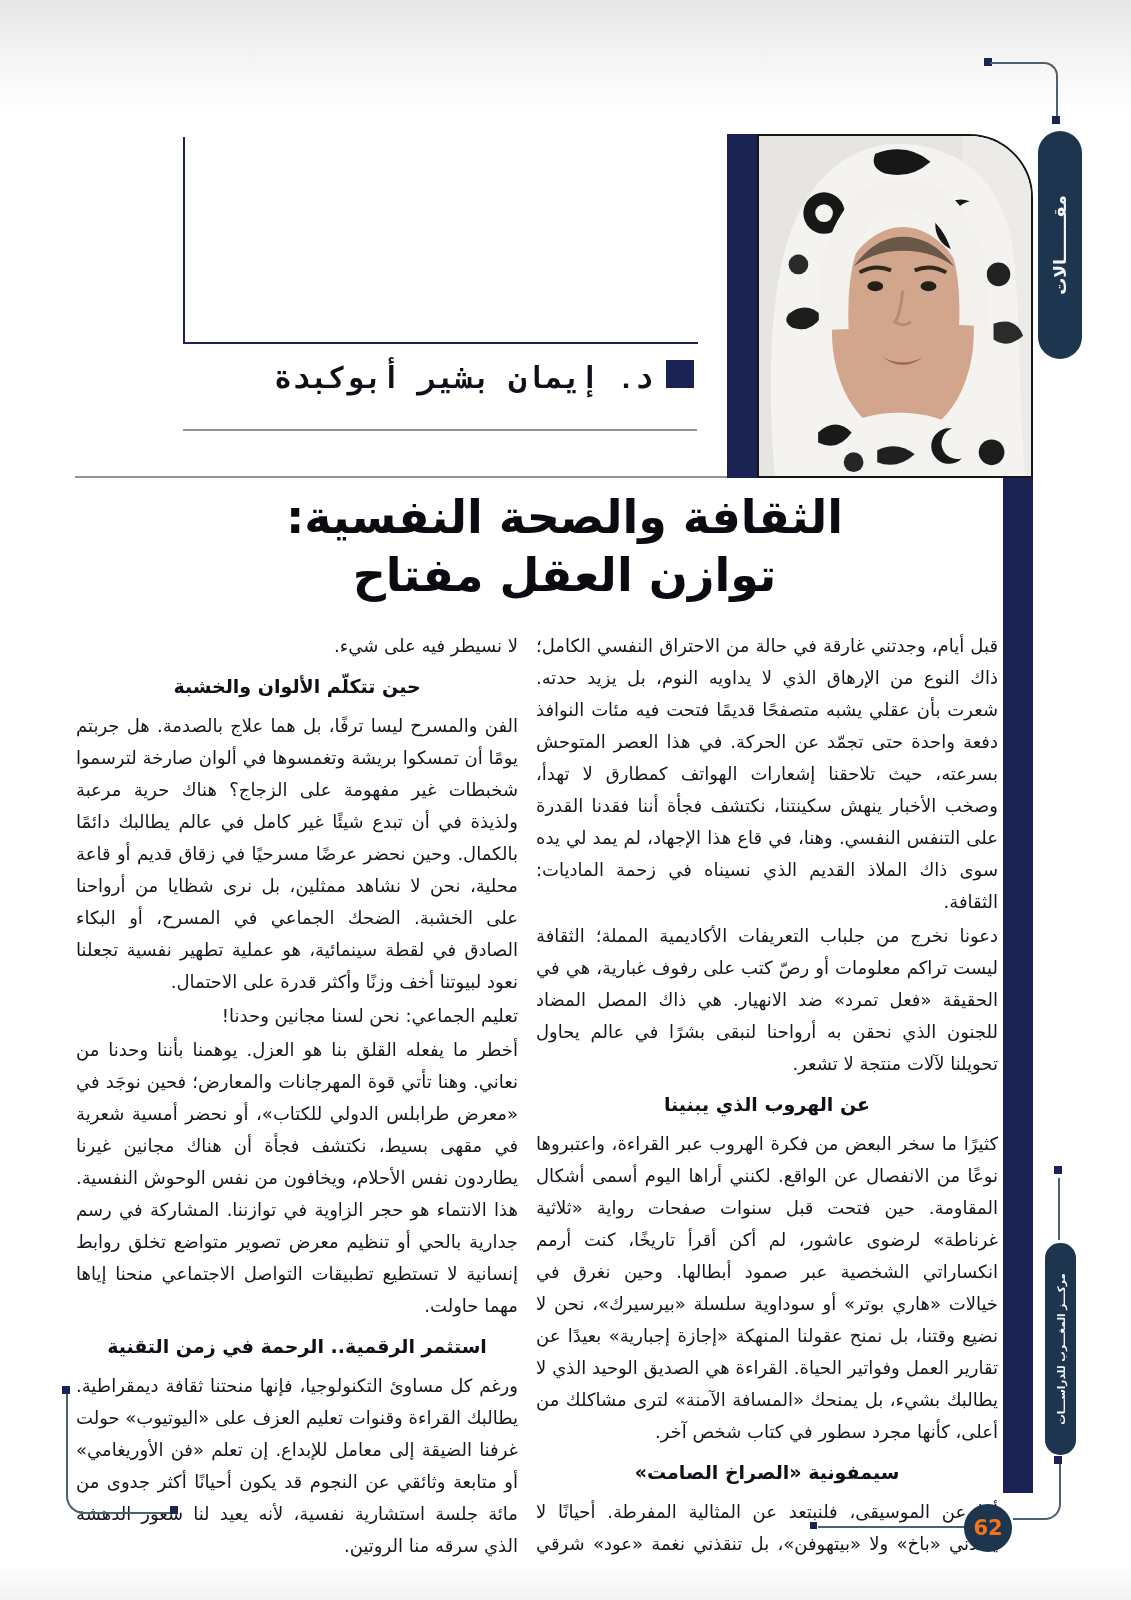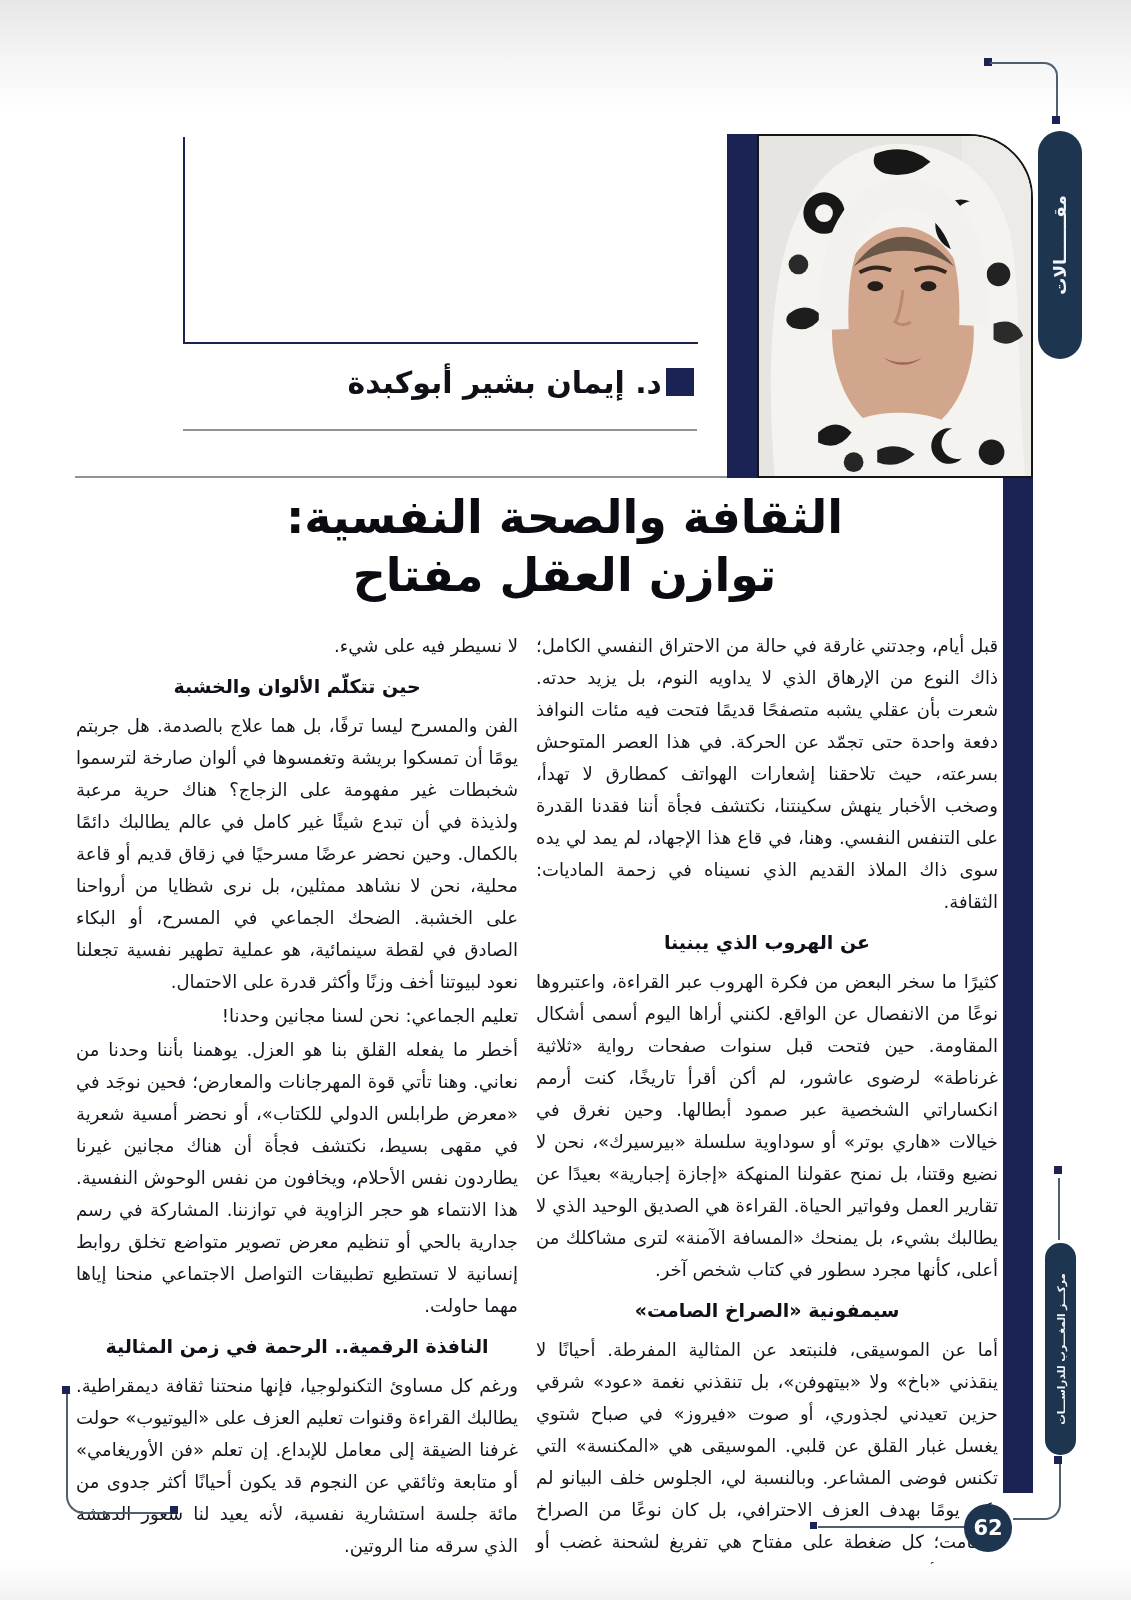--- a/index.html
+++ b/index.html
@@ -37,21 +37,21 @@
   .pill-top .vlabel{font-size:17px; letter-spacing:1px;}
   .pill-bottom .vlabel{font-size:10.5px; letter-spacing:0.5px;}
   
   .photo-bar{left:727px; top:134px; width:30px; height:344px; background:var(--navy);}
   .photo{left:757px; top:134px; width:276px; height:344px; box-sizing:border-box;
     border:2px solid #161616; border-radius:0 64px 0 0; overflow:hidden; background:#e6e5e1;}
   .photo svg{display:block; width:100%; height:100%;}
   
   .author-bracket{left:183px; top:137px; width:513px; height:205px;
     border-left:2px solid var(--navy); border-bottom:2px solid var(--navy);}
-  .author-row{right:437px; top:360px; height:44px; display:flex; align-items:center; gap:4px; direction:rtl;}
+  .author-row{right:437px; top:360px; height:44px; display:flex; align-items:flex-start; gap:13px; direction:rtl;font-family:Liberation Mono, monospace;}
   .author-square{width:28px; height:28px; background:var(--navy); flex:0 0 auto;}
   .author-name{font-size:30px; font-weight:bold; color:#101018; white-space:nowrap;}
   .hline{height:0; border-top:2px solid var(--line-gray);}
   .hline-1{left:183px; top:429px; width:514px;}
   .hline-2{left:75px; top:476px; width:652px;}
   
   .title{left:150px; right:152px; top:488px; margin:0; text-align:center; direction:rtl;
     font-size:46px; line-height:58px; font-weight:bold; color:#0b0b12;}
   
   .col{top:628px; direction:rtl; text-align:justify; color:var(--text);
@@ -63,21 +63,21 @@
   
   .right-bar{left:1003px; top:478px; width:30px; height:1015px; background:var(--navy);}
   
   .spine-vline{left:1058px; top:1178px; width:0; height:62px; border-left:2px solid var(--connector);}
   .elbow-br{left:1013px; top:1464px; width:46px; height:54px;
     border-right:2px solid var(--connector); border-bottom:2px solid var(--connector);
     border-bottom-right-radius:16px;}
   
   .badge-line{left:818px; top:1526px; width:150px; height:0; border-top:2px solid var(--connector);}
   .page-badge{left:964px; top:1504px; width:48px; height:48px; border-radius:50%;
-    background:var(--pill); color:#ffffff; font-size:21px; font-weight:bold;
+    background:var(--pill); color:#f97316; font-size:21px; font-weight:bold;
     display:flex; align-items:center; justify-content:center; direction:ltr;text-align:center;}
   
   .elbow-bl{left:66px; top:1394px; width:106px; height:118px;
     border-left:2px solid var(--connector); border-bottom:2px solid var(--connector);
     border-bottom-left-radius:18px;}
 </style>
 </head>
 <body>
 
 <div class="page">
@@ -134,32 +134,33 @@
   <div class="abs hline hline-1"></div>
   <div class="abs hline hline-2"></div>
 
   <h1 class="abs title">
     <span>الثقافة والصحة النفسية:</span><br>
     <span>توازن العقل مفتاح</span>
   </h1>
 
   <div class="abs col col-right">
       <p class="para">قبل أيام، وجدتني غارقة في حالة من الاحتراق النفسي الكامل؛ ذاك النوع من الإرهاق الذي لا يداويه النوم، بل يزيد حدته. شعرت بأن عقلي يشبه متصفحًا قديمًا فتحت فيه مئات النوافذ دفعة واحدة حتى تجمّد عن الحركة. في هذا العصر المتوحش بسرعته، حيث تلاحقنا إشعارات الهواتف كمطارق لا تهدأ، وصخب الأخبار ينهش سكينتنا، نكتشف فجأة أننا فقدنا القدرة على التنفس النفسي. وهنا، في قاع هذا الإجهاد، لم يمد لي يده سوى ذاك الملاذ القديم الذي نسيناه في زحمة الماديات: الثقافة.</p>
+      <p class="para">دعونا نخرج من جلباب التعريفات الأكاديمية المملة؛ الثقافة ليست تراكم معلومات أو رصّ كتب على رفوف غبارية، هي في الحقيقة «فعل تمرد» ضد الانهيار. هي ذاك المصل المضاد للجنون الذي نحقن به أرواحنا لنبقى بشرًا في عالم يحاول تحويلنا لآلات منتجة لا تشعر.</p>
       <h3 class="subhead">عن الهروب الذي يبنينا</h3>
       <p class="para">كثيرًا ما سخر البعض من فكرة الهروب عبر القراءة، واعتبروها نوعًا من الانفصال عن الواقع. لكنني أراها اليوم أسمى أشكال المقاومة. حين فتحت قبل سنوات صفحات رواية «ثلاثية غرناطة» لرضوى عاشور، لم أكن أقرأ تاريخًا، كنت أرمم انكساراتي الشخصية عبر صمود أبطالها. وحين نغرق في خيالات «هاري بوتر» أو سوداوية سلسلة «بيرسيرك»، نحن لا نضيع وقتنا، بل نمنح عقولنا المنهكة «إجازة إجبارية» بعيدًا عن تقارير العمل وفواتير الحياة. القراءة هي الصديق الوحيد الذي لا يطالبك بشيء، بل يمنحك «المسافة الآمنة» لترى مشاكلك من أعلى، كأنها مجرد سطور في كتاب شخص آخر.</p>
       <h3 class="subhead">سيمفونية «الصراخ الصامت»</h3>
       <p class="para">أما عن الموسيقى، فلنبتعد عن المثالية المفرطة. أحيانًا لا ينقذني «باخ» ولا «بيتهوفن»، بل تنقذني نغمة «عود» شرقي حزين تعيدني لجذوري، أو صوت «فيروز» في صباح شتوي يغسل غبار القلق عن قلبي. الموسيقى هي «المكنسة» التي تكنس فوضى المشاعر. وبالنسبة لي، الجلوس خلف البيانو لم يكن يومًا بهدف العزف الاحترافي، بل كان نوعًا من الصراخ الصامت؛ كل ضغطة على مفتاح هي تفريغ لشحنة غضب أو توتر لم أجد لها حنجرة لتقولها. هي لحظة سيطرة مستقطعة في عالم</p>
     </div>
   <div class="abs col col-left">
       <p class="para">لا نسيطر فيه على شيء.</p>
       <h3 class="subhead">حين تتكلّم الألوان والخشبة</h3>
       <p class="para">الفن والمسرح ليسا ترفًا، بل هما علاج بالصدمة. هل جربتم يومًا أن تمسكوا بريشة وتغمسوها في ألوان صارخة لترسموا شخبطات غير مفهومة على الزجاج؟ هناك حرية مرعبة ولذيذة في أن تبدع شيئًا غير كامل في عالم يطالبك دائمًا بالكمال. وحين نحضر عرضًا مسرحيًا في زقاق قديم أو قاعة محلية، نحن لا نشاهد ممثلين، بل نرى شظايا من أرواحنا على الخشبة. الضحك الجماعي في المسرح، أو البكاء الصادق في لقطة سينمائية، هو عملية تطهير نفسية تجعلنا نعود لبيوتنا أخف وزنًا وأكثر قدرة على الاحتمال.</p>
       <p class="para">تعليم الجماعي: نحن لسنا مجانين وحدنا!</p>
       <p class="para">أخطر ما يفعله القلق بنا هو العزل. يوهمنا بأننا وحدنا من نعاني. وهنا تأتي قوة المهرجانات والمعارض؛ فحين نوجَد في «معرض طرابلس الدولي للكتاب»، أو نحضر أمسية شعرية في مقهى بسيط، نكتشف فجأة أن هناك مجانين غيرنا يطاردون نفس الأحلام، ويخافون من نفس الوحوش النفسية. هذا الانتماء هو حجر الزاوية في توازننا. المشاركة في رسم جدارية بالحي أو تنظيم معرض تصوير متواضع تخلق روابط إنسانية لا تستطيع تطبيقات التواصل الاجتماعي منحنا إياها مهما حاولت.</p>
-      <h3 class="subhead">النافذة الرقمية.. الرحمة في زمن المثالية</h3>
+      <h3 class="subhead">استثمر الرقمية.. الرحمة في زمن التقنية</h3>
       <p class="para">ورغم كل مساوئ التكنولوجيا، فإنها منحتنا ثقافة ديمقراطية. يطالبك القراءة وقنوات تعليم العزف على «اليوتيوب» حولت غرفنا الضيقة إلى معامل للإبداع. إن تعلم «فن الأوريغامي» أو متابعة وثائقي عن النجوم قد يكون أحيانًا أكثر جدوى من مائة جلسة استشارية نفسية، لأنه يعيد لنا شعور الدهشة الذي سرقه منا الروتين.</p>
       <p class="para">فالثقافة ليست برستيجًا اجتماعيًّا، بل هي بيتك السري الذي لا يملك مفتاحه أحد غيرك. ابحث عن تلك الرعشة التي تصيب قلبك حين تقرأ بيتًا من الشعر أو تشاهد لوحة غامضة. استثمر في جمال عقلك، ففي النهاية، حين ينهار كل شيء من حولنا، لن يبقى لنا سوى تلك المساحات الخضراء التي زرعناها في أرواحنا عبر الكلمة والنغمة واللون.</p>
     </div>
 
   <div class="abs right-bar"></div>
 
   <div class="abs sq" style="left:1054px; top:1166px;"></div>
   <div class="abs spine-vline"></div>
   <div class="abs pill pill-bottom">
     <span class="vlabel">مركـــز المغـــرب للدراســـات</span>

